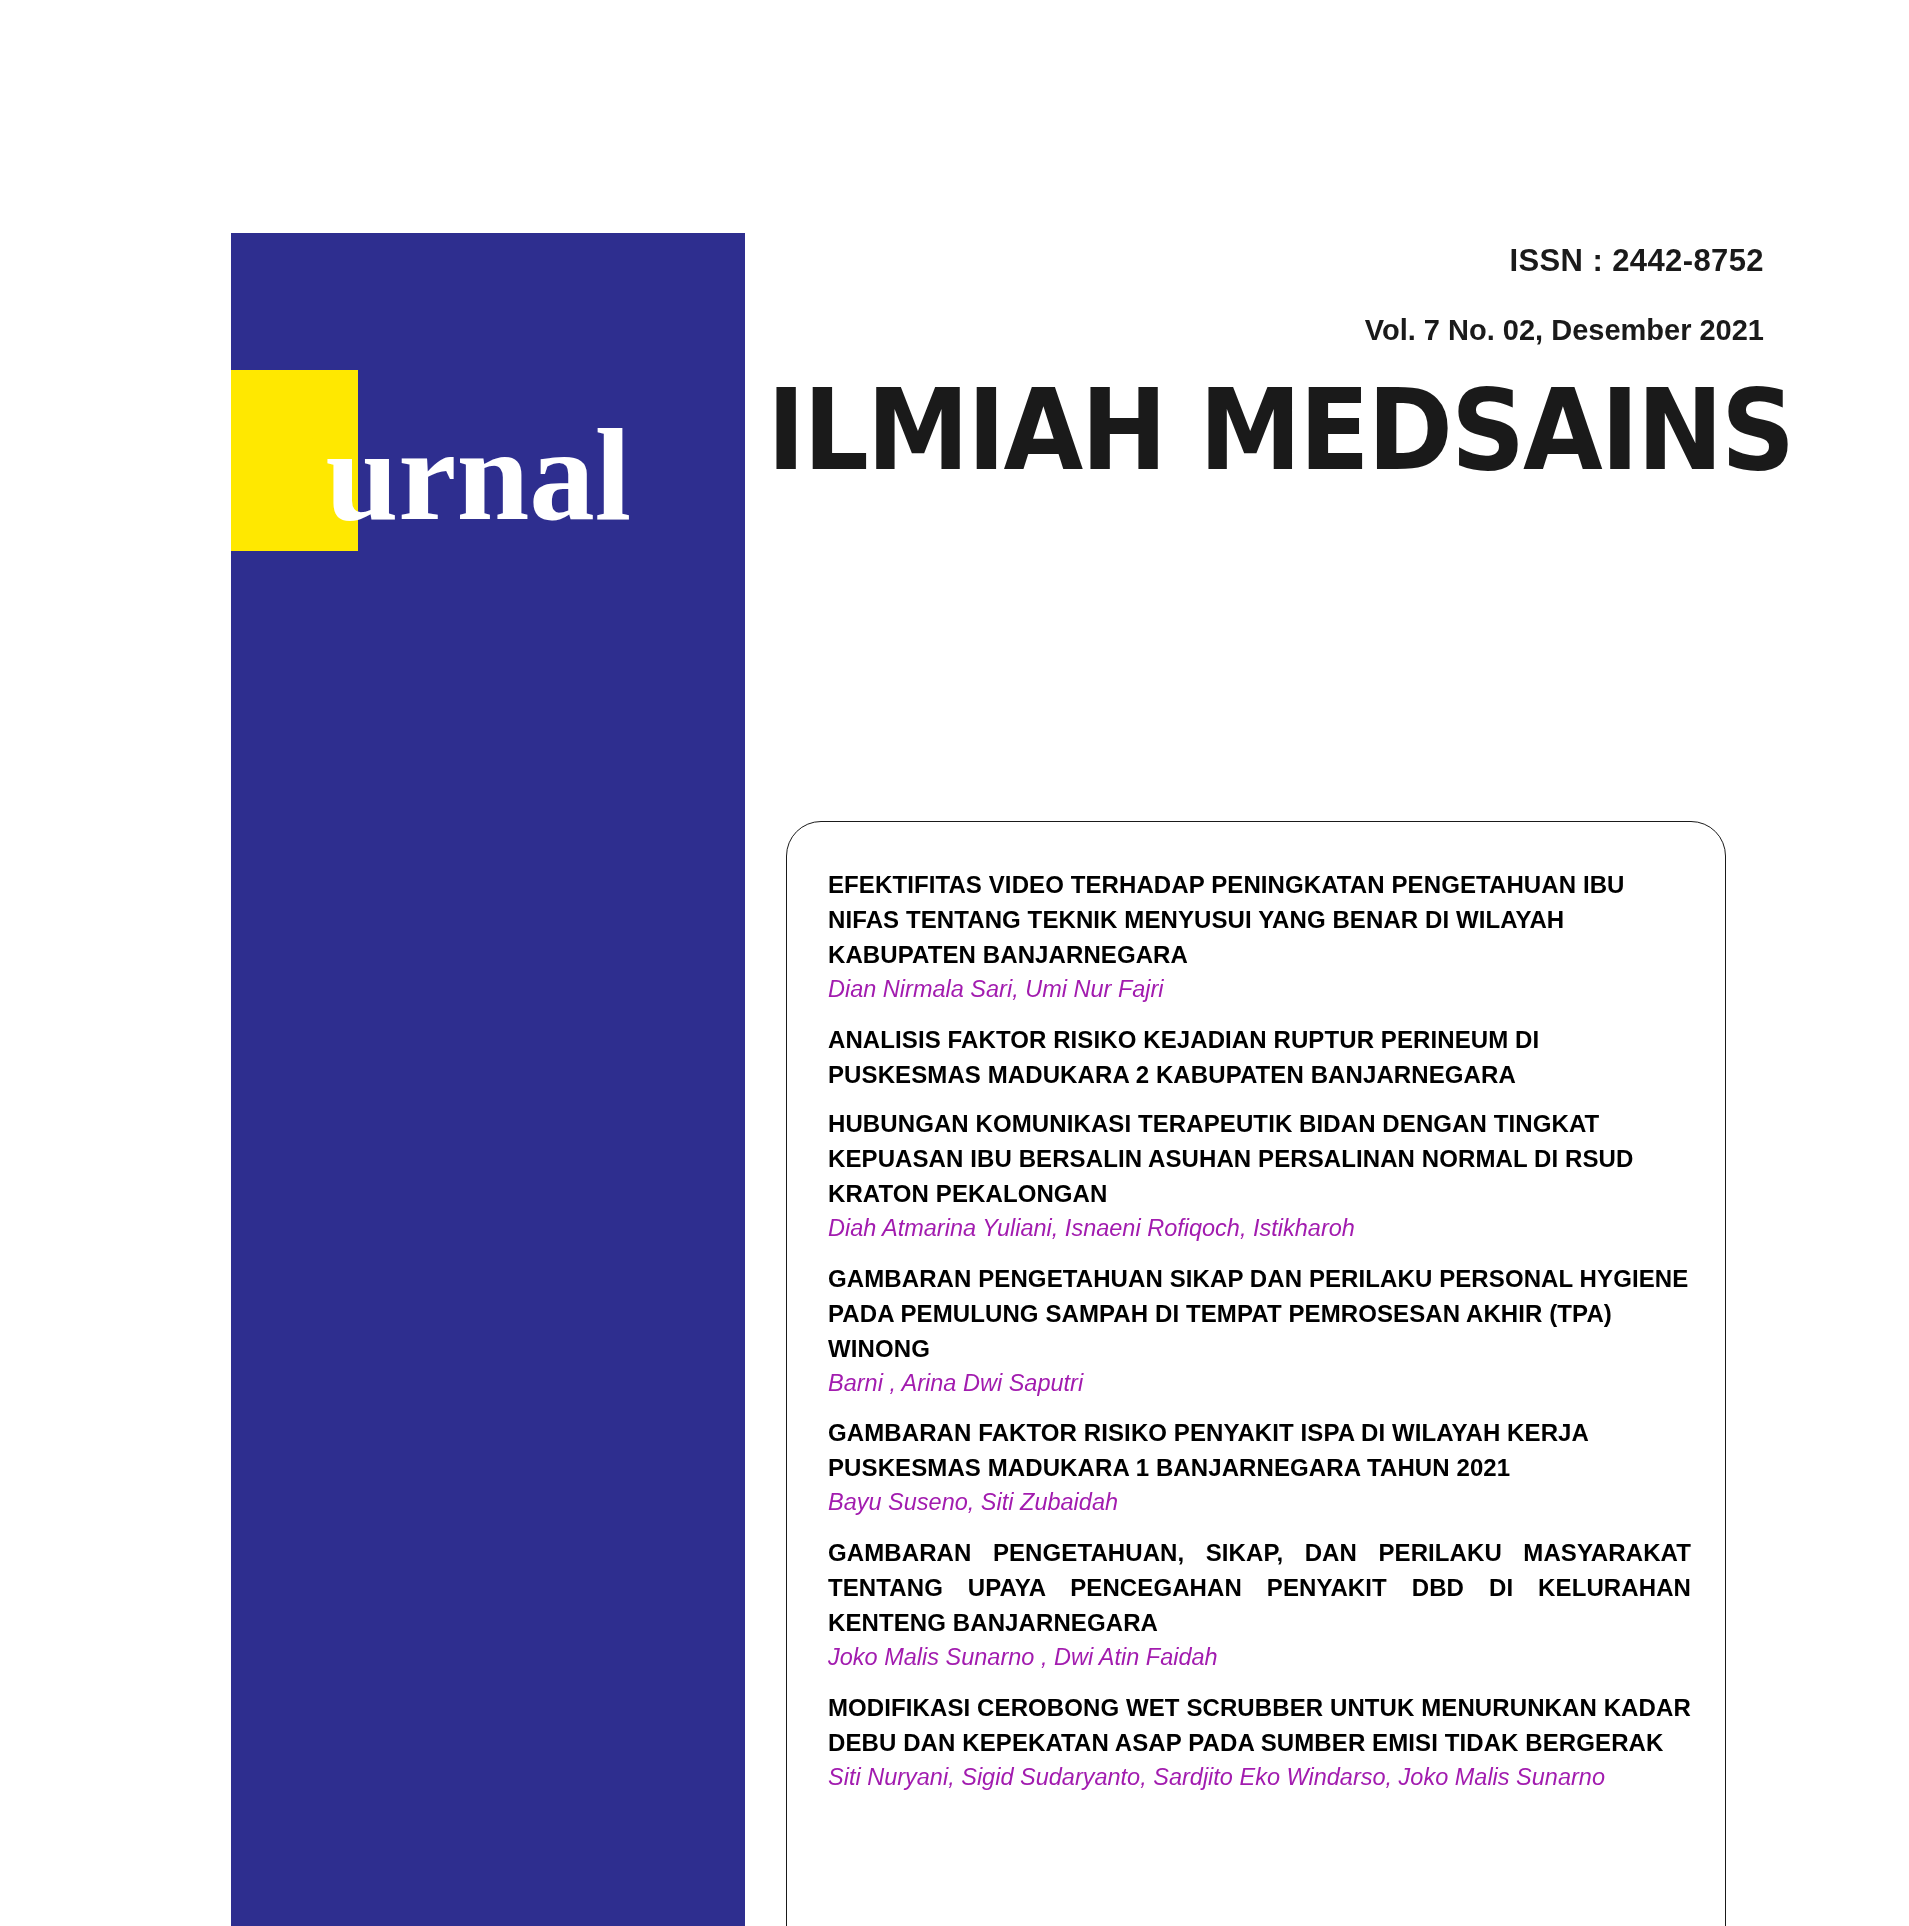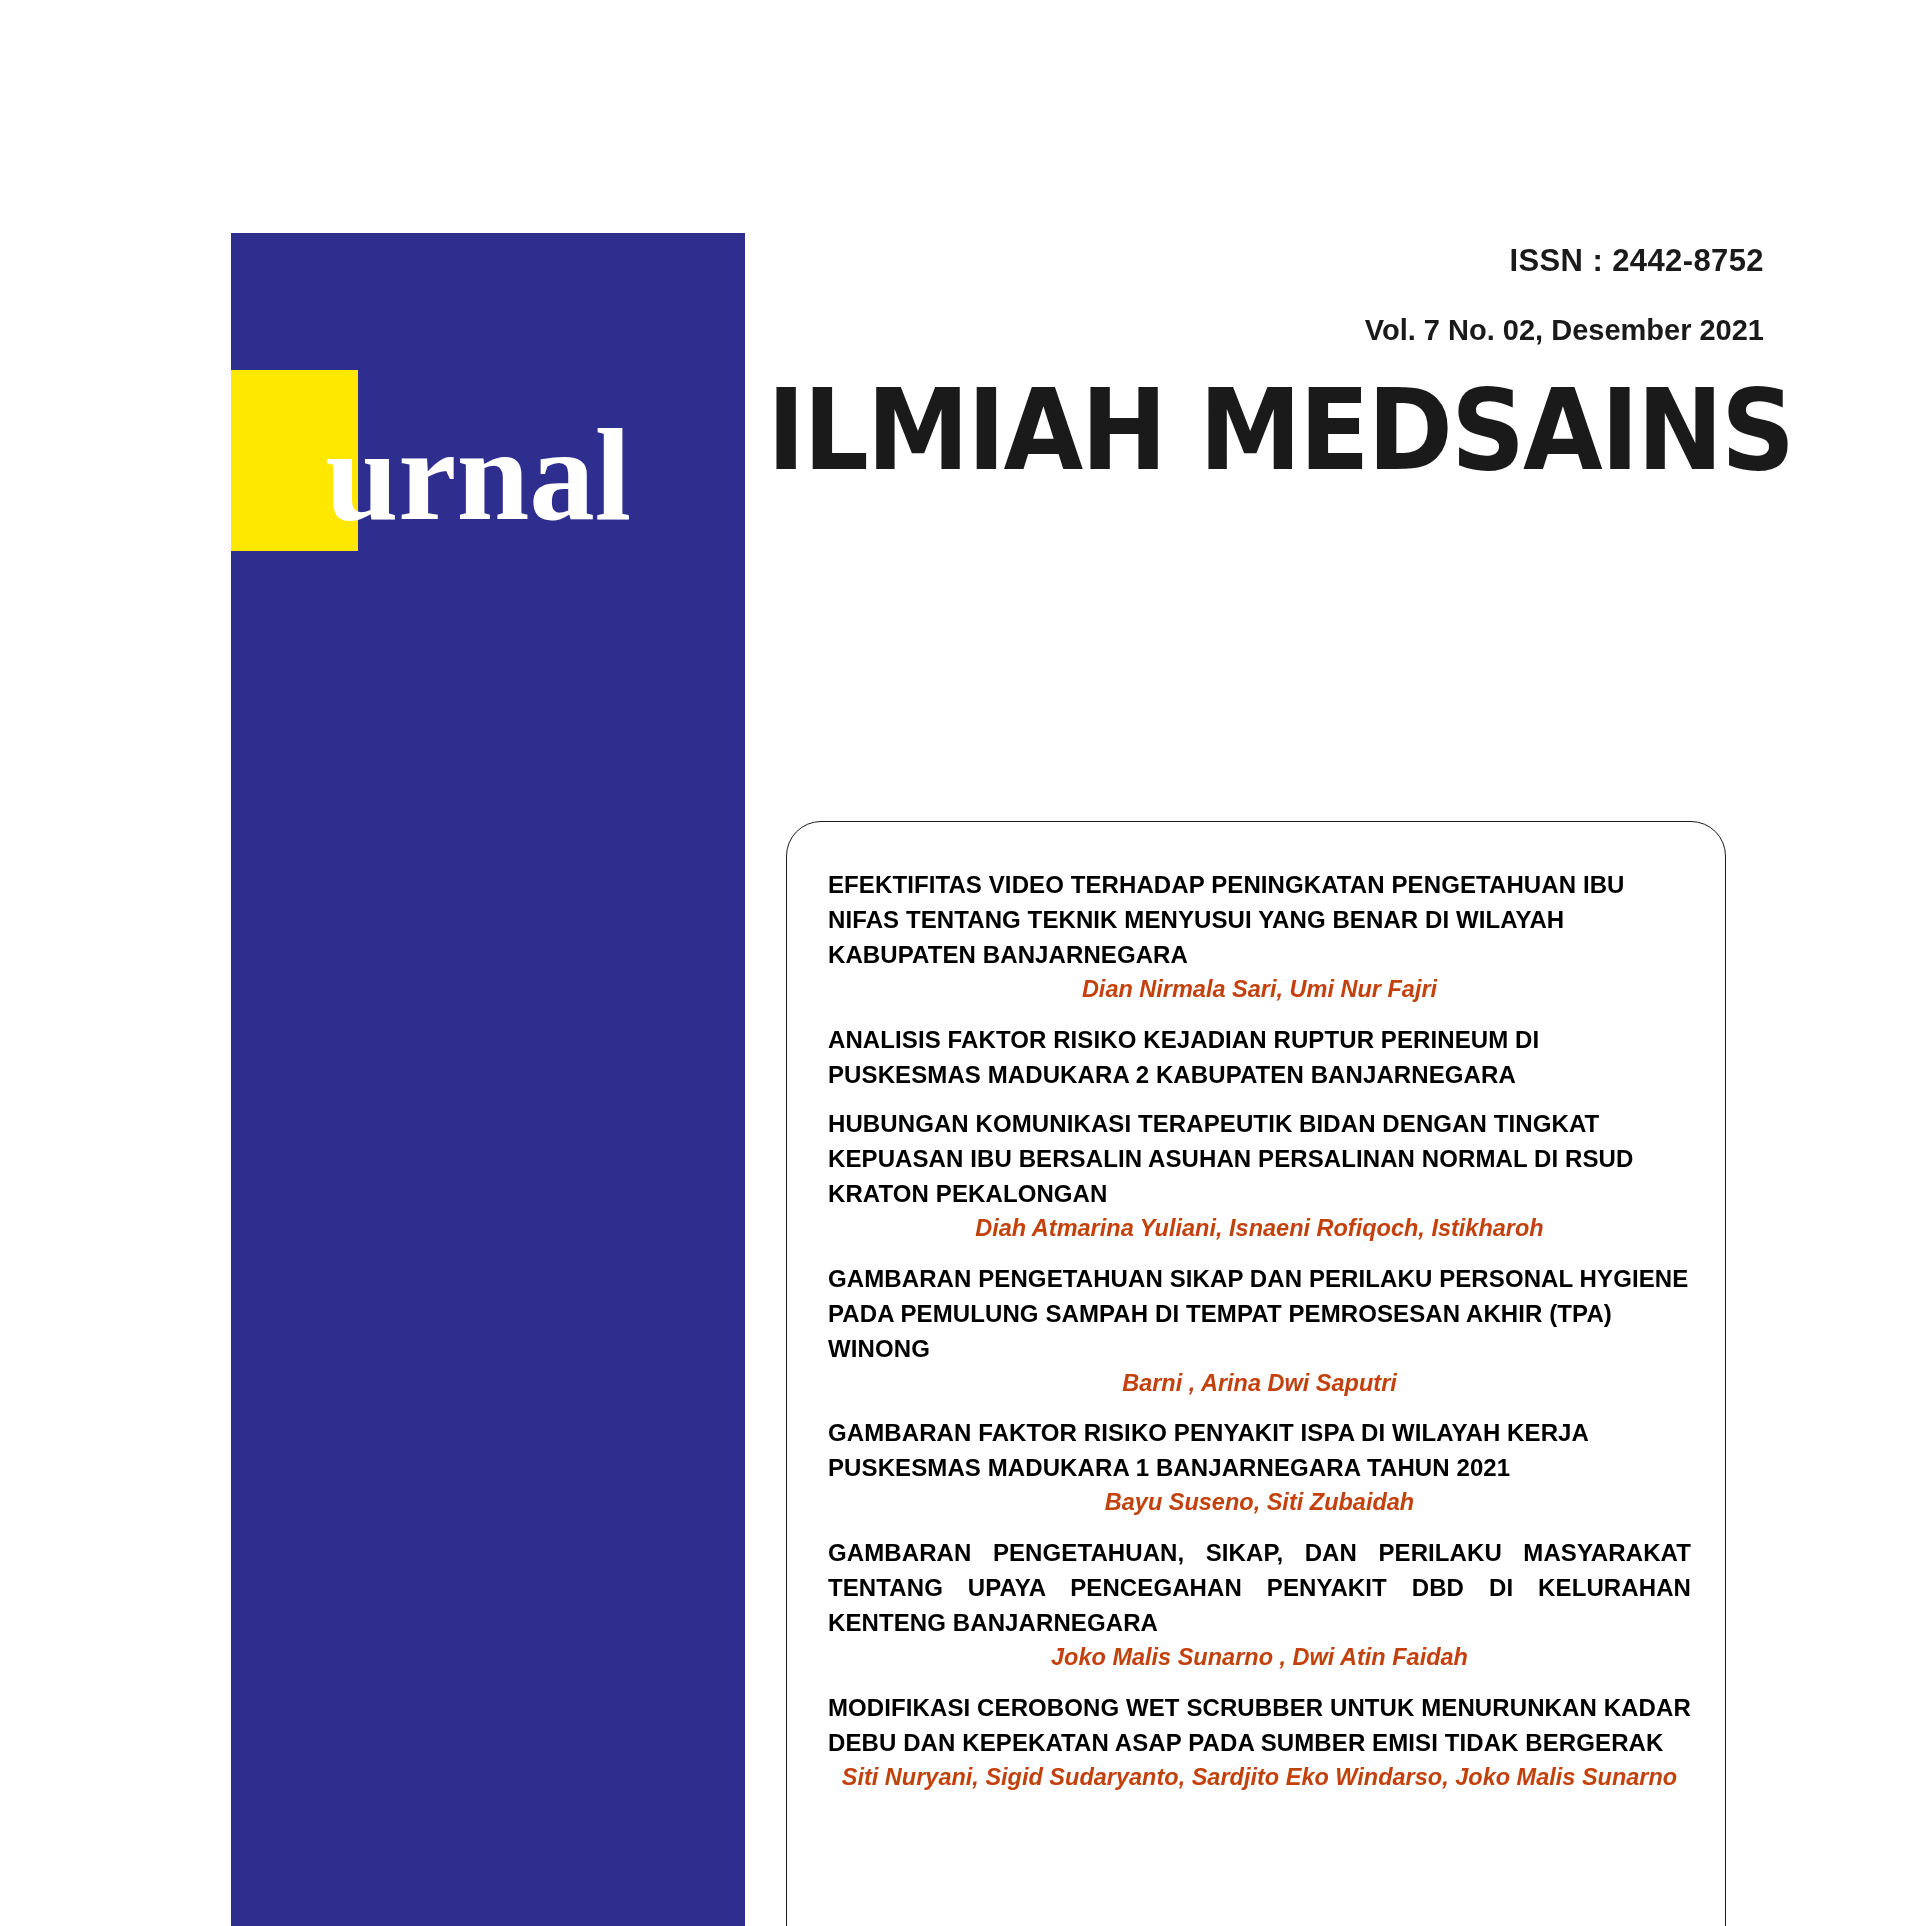--- a/index.html
+++ b/index.html
@@ -123,24 +123,23 @@
     color: #000000;
     letter-spacing: 0.1px;
   }
   .art-title.justified {
     text-align: justify;
     text-align-last: left;
   }
   .art-authors {
     font-size: 23.5px;
     line-height: 35px;
-    font-weight: bold;
+    font-weight: normal;
     font-style: italic;
-    color: #c2410c;
-    text-align: center;
+    color: #a21caf;
   }
 </style>
 </head>
 <body>
 
 <div class="page">
 
   <div class="blue-band"></div>
 
   <div class="issn">ISSN : 2442-8752</div>

